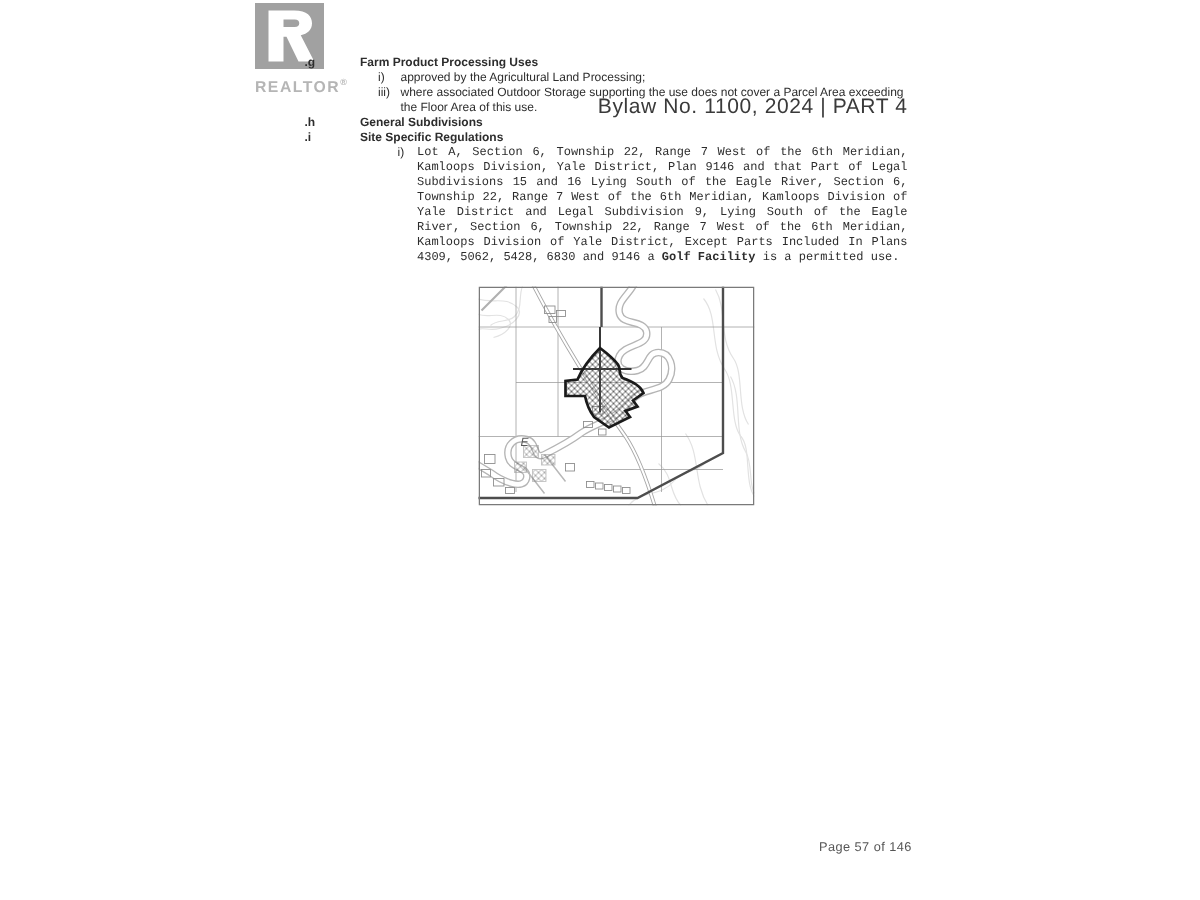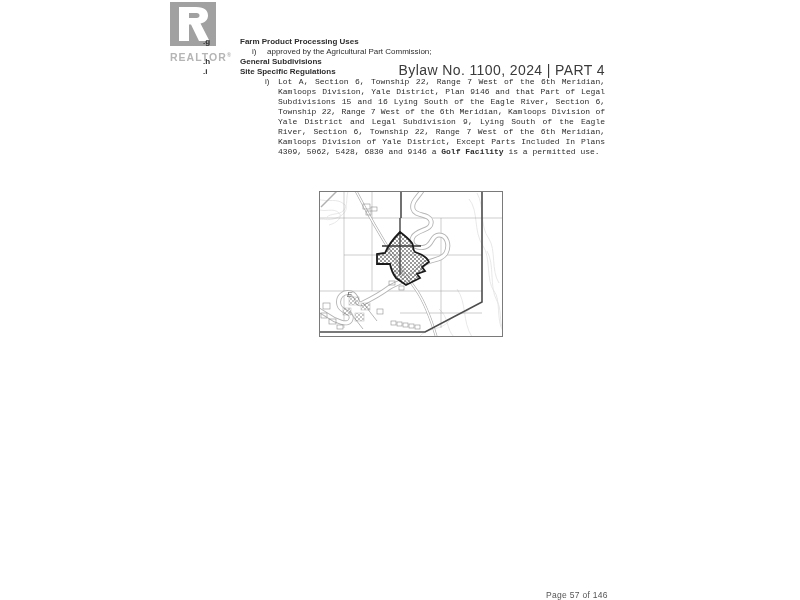--- a/index.html
+++ b/index.html
@@ -32,21 +32,21 @@
   .list-marker{flex:0 0 15px;margin-left:12px;}
   .list-text{flex:1;}
   .site-row{display:flex;}
   .site-marker{flex:0 0 13px;margin-left:25px;}
   .site-text{flex:1;text-align:justify;font-family:Liberation Mono, monospace;}
   .bold-inline{font-weight:bold;}
   
   .map-wrap{position:absolute;left:319px;top:191px;width:184px;height:146px;z-index:1;}
   
   .doc-footer{
-    position:absolute;left:546px;top:590px;font-size:8.5px;letter-spacing:.3px;
+    position:absolute;left:546px;top:559px;font-size:8.5px;letter-spacing:.3px;
     color:#555;z-index:2;text-align:right;
   }
 </style>
 </head>
 <body>
 
 <div class="logo-wrap">
   <svg width="46" height="44" viewBox="0 0 46 44">
     <rect x="0" y="0" width="46" height="44" fill="#a1a1a1"></rect>
     <path fill="#ffffff" fill-rule="evenodd" d="M9,5 H26 C35,5 38,9 38,13.5 C38,18 35,20.5 30.5,21.5 L39.5,39 H29 L21,22.5 H19 V39 H9 Z
@@ -61,21 +61,25 @@
 
   <div class="sec-row">
     <div class="sec-label sec-heading">.g</div>
     <div class="sec-content sec-heading">Farm Product Processing Uses</div>
   </div>
   <div class="sec-row">
     <div class="sec-label"></div>
     <div class="sec-content">
       <div class="list-row">
         <div class="list-marker">i)</div>
-        <div class="list-text">approved by the Agricultural Part Commission;</div>
+        <div class="list-text">approved by the Agricultural Land Processing;</div>
+      </div>
+      <div class="list-row">
+        <div class="list-marker">iii)</div>
+        <div class="list-text">where associated Outdoor Storage supporting the use does not cover a Parcel Area exceeding the Floor Area of this use.</div>
       </div>
     </div>
   </div>
 
   <div class="sec-row">
     <div class="sec-label sec-heading">.h</div>
     <div class="sec-content sec-heading">General Subdivisions</div>
   </div>
 
   <div class="sec-row">

